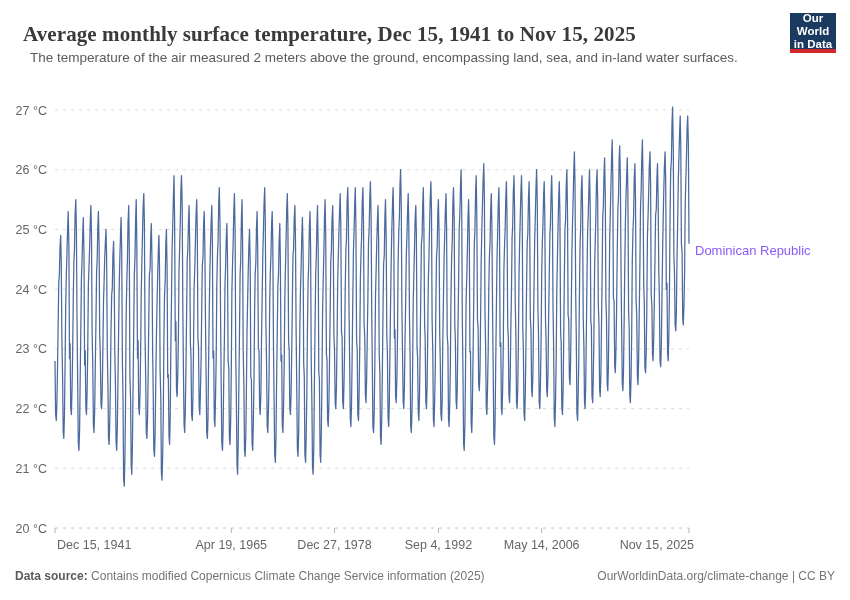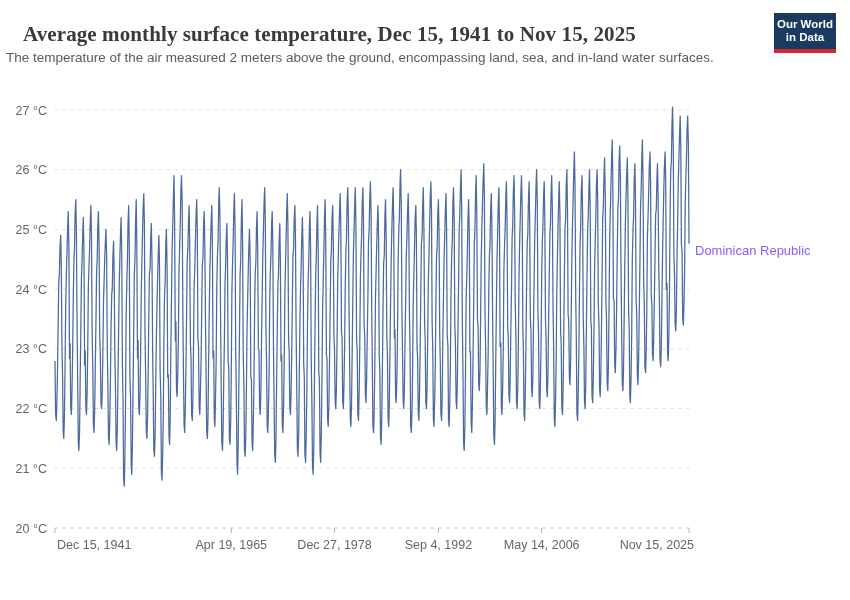--- a/index.html
+++ b/index.html
@@ -14,30 +14,30 @@
     position:absolute;left:15px;top:14px;
     margin:8px;
     width:700px;
     font-family:"Liberation Serif", serif;
     font-weight:700;
     font-size:21px;
     color:#3a3a3a;
     letter-spacing:0.1px;
   }
   .chart-subtitle{
-    position:absolute;left:6px;top:49px;
+    position:absolute;left:30px;top:49px;
     margin:0;
     width:720px;
     font-size:13.5px;
     line-height:17.5px;
     color:#5b5b5b;
   }
   .owid-logo{
     position:absolute;top:13px;right:14px;
-    width:62px;height:36px;
+    width:46px;height:36px;
     background:#1a3a5f;
     border-bottom:4px solid #d2282e;
     display:flex;flex-direction:column;
     align-items:center;justify-content:center;
     color:#ffffff;
     font-size:11.5px;font-weight:700;line-height:13px;
     text-align:center;
   }
   #plot{position:absolute;left:0;top:0;}
   #plot text{font-family:"Liberation Sans", sans-serif;}
@@ -96,14 +96,18 @@
       <text x="438.42204568023834" y="549" text-anchor="middle" fill="#666666" font-size="12.5">Sep 4, 1992</text>
       <line x1="541.6752730883813" x2="541.6752730883813" y1="528" y2="533" stroke="#b3b3b3" stroke-width="1"></line>
       <text x="541.6752730883813" y="549" text-anchor="middle" fill="#666666" font-size="12.5">May 14, 2006</text>
       <line x1="689" x2="689" y1="528" y2="533" stroke="#b3b3b3" stroke-width="1"></line>
       <text x="694" y="549" text-anchor="end" fill="#666666" font-size="12.5">Nov 15, 2025</text>
       <path d="M55.0 360.9L55.6 414.4L56.3 420.5L56.9 401.6L57.5 370.5L58.1 328.2L58.8 281.6L59.4 274.2L60.0 246.8L60.7 235.4L61.3 265.4L61.9 340.9L62.6 377.5L63.2 432.2L63.8 438.4L64.4 417.6L65.1 363.0L65.7 306.4L66.3 276.0L67.0 252.2L67.6 229.1L68.2 211.5L68.9 245.8L69.5 358.5L70.1 343.5L70.7 407.9L71.4 414.5L72.0 390.1L72.6 355.8L73.3 296.4L73.9 262.2L74.5 248.7L75.1 213.5L75.8 199.6L76.4 230.2L77.0 316.4L77.7 384.2L78.3 443.0L78.9 450.4L79.6 429.9L80.2 377.8L80.8 331.3L81.4 279.3L82.1 259.2L82.7 234.2L83.3 217.5L84.0 254.2L84.6 364.9L85.2 350.8L85.9 409.2L86.5 414.5L87.1 392.4L87.7 352.4L88.4 284.4L89.0 266.6L89.6 248.4L90.3 220.1L90.9 205.5L91.5 235.7L92.1 331.8L92.8 366.4L93.4 424.8L94.0 432.5L94.7 409.4L95.3 365.9L95.9 325.8L96.6 271.7L97.2 259.2L97.8 227.1L98.4 211.5L99.1 245.5L99.7 334.6L100.3 354.1L101.0 403.9L101.6 408.6L102.2 393.5L102.8 355.7L103.5 302.2L104.1 281.7L104.7 258.8L105.4 241.7L106.0 229.4L106.6 254.9L107.3 350.6L107.9 384.4L108.5 438.2L109.1 444.4L109.8 420.7L110.4 382.9L111.0 330.5L111.7 294.6L112.3 288.5L112.9 255.6L113.6 241.4L114.2 274.0L114.8 351.4L115.4 381.3L116.1 442.8L116.7 450.4L117.3 429.6L118.0 378.7L118.6 332.5L119.2 287.3L119.8 260.2L120.5 234.5L121.1 217.5L121.7 250.0L122.4 362.4L123.0 397.8L123.6 478.6L124.3 486.2L124.9 457.5L125.5 407.5L126.1 319.2L126.8 280.9L127.4 261.7L128.0 223.7L128.7 205.5L129.3 248.8L129.9 376.0L130.6 399.3L131.2 465.3L131.8 474.3L132.4 445.8L133.1 383.8L133.7 332.6L134.3 275.6L135.0 257.2L135.6 220.7L136.2 199.6L136.8 242.2L137.5 358.0L138.1 340.3L138.7 408.3L139.4 414.5L140.0 394.2L140.6 355.5L141.3 289.3L141.9 261.5L142.5 234.3L143.1 207.6L143.8 193.6L144.4 222.7L145.0 332.7L145.7 378.4L146.3 431.9L146.9 438.4L147.6 415.4L148.2 371.3L148.8 319.5L149.4 274.3L150.1 269.0L150.7 238.6L151.3 223.5L152.0 260.8L152.6 348.1L153.2 391.9L153.8 449.6L154.5 456.3L155.1 435.1L155.7 386.0L156.4 336.7L157.0 305.9L157.6 278.2L158.3 252.3L158.9 235.4L159.5 264.6L160.1 370.4L160.8 397.0L161.4 472.8L162.0 480.2L162.7 454.6L163.3 414.4L163.9 341.3L164.5 295.7L165.2 280.7L165.8 244.6L166.4 229.4L167.1 268.0L167.7 377.4L168.3 374.5L169.0 436.3L169.6 444.4L170.2 418.3L170.8 353.3L171.5 297.5L172.1 248.4L172.7 227.7L173.4 196.8L174.0 175.7L174.6 218.4L175.3 340.9L175.9 321.7L176.5 390.1L177.1 396.6L177.8 373.4L178.4 337.4L179.0 271.9L179.7 245.0L180.3 222.1L180.9 189.9L181.5 175.7L182.2 204.4L182.8 303.9L183.4 367.5L184.1 425.2L184.7 432.5L185.3 410.7L186.0 363.4L186.6 315.1L187.2 260.4L187.8 249.5L188.5 221.2L189.1 205.5L189.7 244.0L190.4 343.1L191.0 357.0L191.6 414.5L192.3 420.5L192.9 398.5L193.5 349.9L194.1 288.5L194.8 267.5L195.4 242.6L196.0 216.3L196.7 199.6L197.3 230.2L197.9 336.7L198.5 347.4L199.2 407.8L199.8 414.5L200.4 392.6L201.1 360.2L201.7 311.8L202.3 266.5L203.0 256.5L203.6 224.2L204.2 211.5L204.8 242.2L205.5 322.8L206.1 374.7L206.7 431.8L207.4 438.4L208.0 418.1L208.6 363.0L209.3 308.3L209.9 269.2L210.5 245.8L211.1 222.9L211.8 205.5L212.4 241.6L213.0 358.1L213.7 351.0L214.3 419.6L214.9 426.5L215.5 399.5L216.2 357.8L216.8 287.7L217.4 257.2L218.1 241.0L218.7 203.8L219.3 187.6L220.0 222.1L220.6 321.7L221.2 383.9L221.8 442.7L222.5 450.4L223.1 429.4L223.7 381.2L224.4 340.2L225.0 285.0L225.6 266.8L226.2 239.6L226.9 223.5L227.5 258.4L228.1 360.6L228.8 368.3L229.4 437.9L230.0 444.4L230.7 419.9L231.3 370.2L231.9 290.9L232.5 265.2L233.2 241.2L233.8 210.9L234.4 193.6L235.1 230.5L235.7 352.0L236.3 393.3L237.0 465.2L237.6 474.3L238.2 444.2L238.8 390.1L239.5 332.7L240.1 274.4L240.7 260.5L241.4 219.2L242.0 199.6L242.6 242.2L243.2 351.3L243.9 386.6L244.5 449.7L245.1 456.3L245.8 437.0L246.4 389.7L247.0 331.7L247.7 296.9L248.3 268.2L248.9 245.1L249.5 229.4L250.2 261.0L250.8 377.7L251.4 378.7L252.1 443.6L252.7 450.4L253.3 423.8L254.0 379.8L254.6 310.5L255.2 273.1L255.8 263.6L256.5 227.7L257.1 211.5L257.7 250.2L258.4 348.5L259.0 350.2L259.6 407.0L260.2 414.5L260.9 392.8L261.5 341.3L262.1 301.5L262.8 255.4L263.4 232.2L264.0 205.0L264.7 187.6L265.3 220.0L265.9 323.2L266.5 358.6L267.2 426.5L267.8 432.5L268.4 411.0L269.1 374.5L269.7 301.4L270.3 273.2L271.0 253.7L271.6 224.9L272.2 211.5L272.8 243.8L273.5 349.1L274.1 399.4L274.7 454.7L275.4 462.3L276.0 437.0L276.6 382.4L277.2 335.5L277.9 285.1L278.5 274.2L279.1 241.9L279.8 223.5L280.4 263.0L281.0 361.1L281.7 355.0L282.3 425.4L282.9 432.5L283.5 409.9L284.2 364.7L284.8 300.6L285.4 269.7L286.1 239.1L286.7 209.9L287.3 193.6L287.9 224.2L288.6 340.8L289.2 351.4L289.8 408.3L290.5 414.5L291.1 392.8L291.7 354.6L292.4 298.9L293.0 254.8L293.6 248.7L294.2 219.0L294.9 205.5L295.5 241.3L296.1 328.5L296.8 391.6L297.4 449.2L298.0 456.3L298.7 433.1L299.3 376.1L299.9 324.8L300.5 289.5L301.2 264.0L301.8 236.5L302.4 217.5L303.1 251.7L303.7 363.8L304.3 376.7L304.9 454.8L305.6 462.3L306.2 436.3L306.8 397.6L307.5 324.5L308.1 283.0L308.7 263.8L309.4 226.7L310.0 211.5L310.6 247.4L311.2 357.1L311.9 402.8L312.5 466.1L313.1 474.3L313.8 448.7L314.4 385.8L315.0 329.0L315.7 274.3L316.3 256.5L316.9 225.8L317.5 205.5L318.2 249.9L318.8 372.3L319.4 379.3L320.1 454.8L320.7 462.3L321.3 434.8L321.9 385.7L322.6 310.4L323.2 281.4L323.8 254.2L324.5 217.9L325.1 199.6L325.7 234.7L326.4 354.4L327.0 358.6L327.6 419.2L328.2 426.5L328.9 404.6L329.5 363.3L330.1 316.2L330.8 261.0L331.4 250.3L332.0 220.0L332.7 205.5L333.3 241.5L333.9 334.7L334.5 349.3L335.2 402.9L335.8 408.6L336.4 388.5L337.1 338.3L337.7 279.9L338.3 256.4L338.9 232.6L339.6 210.0L340.2 193.6L340.8 225.1L341.5 332.7L342.1 336.6L342.7 401.5L343.4 408.6L344.0 383.5L344.6 347.5L345.2 291.1L345.9 250.2L346.5 238.2L347.1 202.0L347.8 187.6L348.4 220.1L349.0 306.8L349.6 358.6L350.3 419.2L350.9 426.5L351.5 405.9L352.2 351.8L352.8 300.8L353.4 252.7L354.1 229.3L354.7 204.9L355.3 187.6L355.9 224.4L356.6 341.6L357.2 348.8L357.8 414.3L358.5 420.5L359.1 395.1L359.7 352.2L360.4 278.6L361.0 254.2L361.6 237.1L362.2 203.6L362.9 187.6L363.5 222.0L364.1 324.5L364.8 337.7L365.4 394.9L366.0 402.6L366.6 380.4L367.3 334.7L367.9 297.0L368.5 242.6L369.2 227.5L369.8 197.6L370.4 181.7L371.1 215.4L371.7 308.0L372.3 362.2L372.9 426.5L373.6 432.5L374.2 412.0L374.8 366.9L375.5 296.6L376.1 271.0L376.7 245.5L377.4 220.8L378.0 205.5L378.6 238.2L379.2 353.9L379.9 373.6L380.5 436.7L381.1 444.4L381.8 416.7L382.4 368.6L383.0 311.6L383.6 264.0L384.3 255.0L384.9 217.1L385.5 199.6L386.2 238.9L386.8 334.2L387.4 354.0L388.1 419.0L388.7 426.5L389.3 405.4L389.9 354.6L390.6 301.8L391.2 260.4L391.8 230.7L392.5 204.7L393.1 187.6L393.7 220.2L394.4 338.3L395.0 329.6L395.6 396.3L396.2 402.6L396.9 378.0L397.5 337.4L398.1 263.8L398.8 229.7L399.4 217.8L400.0 184.6L400.6 169.7L401.3 206.9L401.9 308.6L402.5 351.5L403.2 401.4L403.8 408.6L404.4 386.8L405.1 335.6L405.7 299.6L406.3 255.1L406.9 237.9L407.6 210.8L408.2 193.6L408.8 226.1L409.5 318.9L410.1 355.1L410.7 426.1L411.3 432.5L412.0 410.9L412.6 373.4L413.2 302.6L413.9 273.4L414.5 248.6L415.1 219.5L415.8 205.5L416.4 236.3L417.0 346.4L417.6 357.6L418.3 413.4L418.9 420.5L419.5 396.1L420.2 345.4L420.8 293.9L421.4 243.9L422.1 236.1L422.7 204.7L423.3 187.6L423.9 227.7L424.6 324.0L425.2 339.5L425.8 401.8L426.5 408.6L427.1 386.6L427.7 339.1L428.3 283.3L429.0 254.9L429.6 225.8L430.2 198.4L430.9 181.7L431.5 210.9L432.1 320.1L432.8 352.6L433.4 419.6L434.0 426.5L434.6 403.2L435.3 366.0L435.9 303.0L436.5 256.9L437.2 246.3L437.8 213.4L438.4 199.6L439.1 235.9L439.7 332.5L440.3 362.4L440.9 413.8L441.6 420.5L442.2 398.8L442.8 342.1L443.5 294.4L444.1 257.2L444.7 236.6L445.3 211.9L446.0 193.6L446.6 228.7L447.2 335.3L447.9 345.3L448.5 419.3L449.1 426.5L449.8 401.0L450.4 363.2L451.0 293.5L451.6 259.9L452.3 238.7L452.9 202.7L453.5 187.6L454.2 219.9L454.8 324.2L455.4 342.1L456.1 401.1L456.7 408.6L457.3 386.3L457.9 333.6L458.6 284.2L459.2 228.8L459.8 214.7L460.5 186.8L461.1 169.7L461.7 209.7L462.3 317.3L463.0 375.5L463.6 443.5L464.2 450.4L464.9 424.7L465.5 373.2L466.1 300.7L466.8 276.3L467.4 249.9L468.0 217.9L468.6 199.6L469.3 234.3L469.9 352.1L470.5 351.2L471.2 423.9L471.8 432.5L472.4 405.7L473.0 360.2L473.7 303.1L474.3 244.5L474.9 230.5L475.6 192.5L476.2 175.7L476.8 215.3L477.5 320.4L478.1 327.6L478.7 384.4L479.3 390.7L480.0 370.8L480.6 317.9L481.2 259.9L481.9 227.4L482.5 202.8L483.1 180.6L483.8 163.7L484.4 198.0L485.0 313.5L485.6 344.7L486.3 407.9L486.9 414.5L487.5 389.0L488.2 351.2L488.8 289.3L489.4 256.5L490.0 244.4L490.7 208.5L491.3 193.6L491.9 226.2L492.6 314.2L493.2 369.4L493.8 436.0L494.5 444.4L495.1 421.2L495.7 365.6L496.3 315.8L497.0 258.9L497.6 235.2L498.2 206.0L498.9 187.6L499.5 226.4L500.1 346.4L500.8 342.8L501.4 408.6L502.0 414.5L502.6 390.8L503.3 346.8L503.9 270.5L504.5 247.2L505.2 227.5L505.8 197.4L506.4 181.7L507.0 216.3L507.7 325.9L508.3 337.4L508.9 394.8L509.6 402.6L510.2 378.1L510.8 331.3L511.5 290.0L512.1 237.7L512.7 225.8L513.3 192.4L514.0 175.7L514.6 210.9L515.2 300.8L515.9 335.2L516.5 402.0L517.1 408.6L517.8 388.3L518.4 342.0L519.0 276.8L519.6 245.0L520.3 216.1L520.9 191.4L521.5 175.7L522.2 207.9L522.8 327.5L523.4 350.7L524.0 413.5L524.7 420.5L525.3 393.8L525.9 348.2L526.6 284.3L527.2 242.2L527.8 234.3L528.5 198.2L529.1 181.7L529.7 221.1L530.3 316.9L531.0 330.8L531.6 389.3L532.2 396.6L532.9 375.5L533.5 324.6L534.1 281.2L534.7 239.4L535.4 213.1L536.0 186.9L536.6 169.7L537.3 200.9L537.9 307.9L538.5 333.4L539.2 402.4L539.8 408.6L540.4 385.8L541.0 348.8L541.7 275.0L542.3 242.7L542.9 226.4L543.6 195.4L544.2 181.7L544.8 216.1L545.5 320.2L546.1 340.0L546.7 389.6L547.3 396.6L548.0 373.7L548.6 320.7L549.2 280.4L549.9 234.3L550.5 221.6L551.1 193.3L551.7 175.7L552.4 211.6L553.0 304.7L553.6 345.0L554.3 419.3L554.9 426.5L555.5 402.8L556.2 359.5L556.8 289.7L557.4 258.6L558.0 229.1L558.7 197.7L559.3 181.7L559.9 213.3L560.6 331.1L561.2 343.5L561.8 407.1L562.5 414.5L563.1 389.5L563.7 341.1L564.3 281.4L565.0 228.3L565.6 219.6L566.2 186.3L566.9 169.7L567.5 211.5L568.1 314.8L568.7 319.4L569.4 377.8L570.0 384.7L570.6 361.9L571.3 308.3L571.9 254.0L572.5 224.1L573.2 197.1L573.8 170.0L574.4 151.8L575.0 183.8L575.7 294.8L576.3 337.8L576.9 413.0L577.6 420.5L578.2 395.0L578.8 357.0L579.5 288.5L580.1 242.9L580.7 227.2L581.3 190.5L582.0 175.7L582.6 212.0L583.2 316.5L583.9 346.5L584.5 401.5L585.1 408.6L585.7 386.4L586.4 328.2L587.0 277.7L587.6 232.3L588.3 213.7L588.9 188.2L589.5 169.7L590.2 208.6L590.8 320.8L591.4 326.8L592.0 395.9L592.7 402.6L593.3 377.4L593.9 336.9L594.6 268.2L595.2 242.0L595.8 219.8L596.4 185.4L597.1 169.7L597.7 200.8L598.3 303.7L599.0 325.7L599.6 388.8L600.2 396.6L600.9 373.8L601.5 325.8L602.1 277.1L602.7 218.3L603.4 204.6L604.0 174.0L604.6 157.8L605.3 196.6L605.9 300.6L606.5 318.6L607.2 384.0L607.8 390.7L608.4 366.4L609.0 311.6L609.7 239.7L610.3 213.6L610.9 187.1L611.6 158.4L612.2 139.9L612.8 176.2L613.4 298.6L614.1 300.4L614.7 365.2L615.3 372.7L616.0 347.4L616.6 308.7L617.2 255.9L617.9 208.6L618.5 197.4L619.1 160.9L619.7 145.8L620.4 180.0L621.0 268.5L621.6 324.0L622.3 383.8L622.9 390.7L623.5 370.9L624.2 318.1L624.8 264.3L625.4 222.7L626.0 197.4L626.7 174.6L627.3 157.8L627.9 192.8L628.6 310.4L629.2 329.0L629.8 396.0L630.4 402.6L631.1 375.9L631.7 332.7L632.3 260.0L633.0 230.5L633.6 216.1L634.2 180.0L634.9 163.7L635.5 199.7L636.1 300.6L636.7 313.3L637.4 376.3L638.0 384.7L638.6 361.1L639.3 308.8L639.9 265.7L640.5 208.7L641.2 188.6L641.8 157.7L642.4 139.9L643.0 176.5L643.7 284.1L644.3 303.0L644.9 367.1L645.6 372.7L646.2 352.0L646.8 310.4L647.4 238.1L648.1 214.7L648.7 192.1L649.3 166.3L650.0 151.8L650.6 183.9L651.2 294.1L651.9 306.0L652.5 354.3L653.1 360.8L653.7 338.3L654.4 297.5L655.0 257.8L655.6 215.0L656.3 209.0L656.9 178.4L657.5 163.7L658.1 196.0L658.8 270.3L659.4 299.4L660.0 360.3L660.7 366.8L661.3 348.1L661.9 304.0L662.6 251.6L663.2 218.7L663.8 189.8L664.4 166.8L665.1 151.8L665.7 180.2L666.3 289.3L667.0 283.3L667.6 353.6L668.2 360.8L668.9 333.7L669.5 287.8L670.1 213.2L670.7 171.0L671.4 160.2L672.0 123.6L672.6 107.0L673.3 148.5L673.9 256.2L674.5 273.0L675.1 323.9L675.8 330.9L676.4 309.8L677.0 258.4L677.7 220.8L678.3 179.9L678.9 159.0L679.6 133.2L680.2 116.0L680.8 147.2L681.4 243.8L682.1 252.4L682.7 319.1L683.3 325.0L684.0 304.6L684.6 272.4L685.2 204.8L685.9 176.6L686.5 156.6L687.1 128.3L687.7 116.0L688.4 145.1L689.0 243.8" fill="none" stroke="#4C6A9C" stroke-width="1.25" stroke-linejoin="round"></path>
     </svg>
 
   <div class="entity-label">Dominican Republic</div>
 
+  <div class="footer">
+    <div><span class="src-label">Data source:</span><span> Contains modified Copernicus Climate Change Service information (2025)</span></div>
+    <div class="credit">OurWorldinData.org/climate-change | CC BY</div>
+  </div>
 
 </div>
 
 </body></html>

